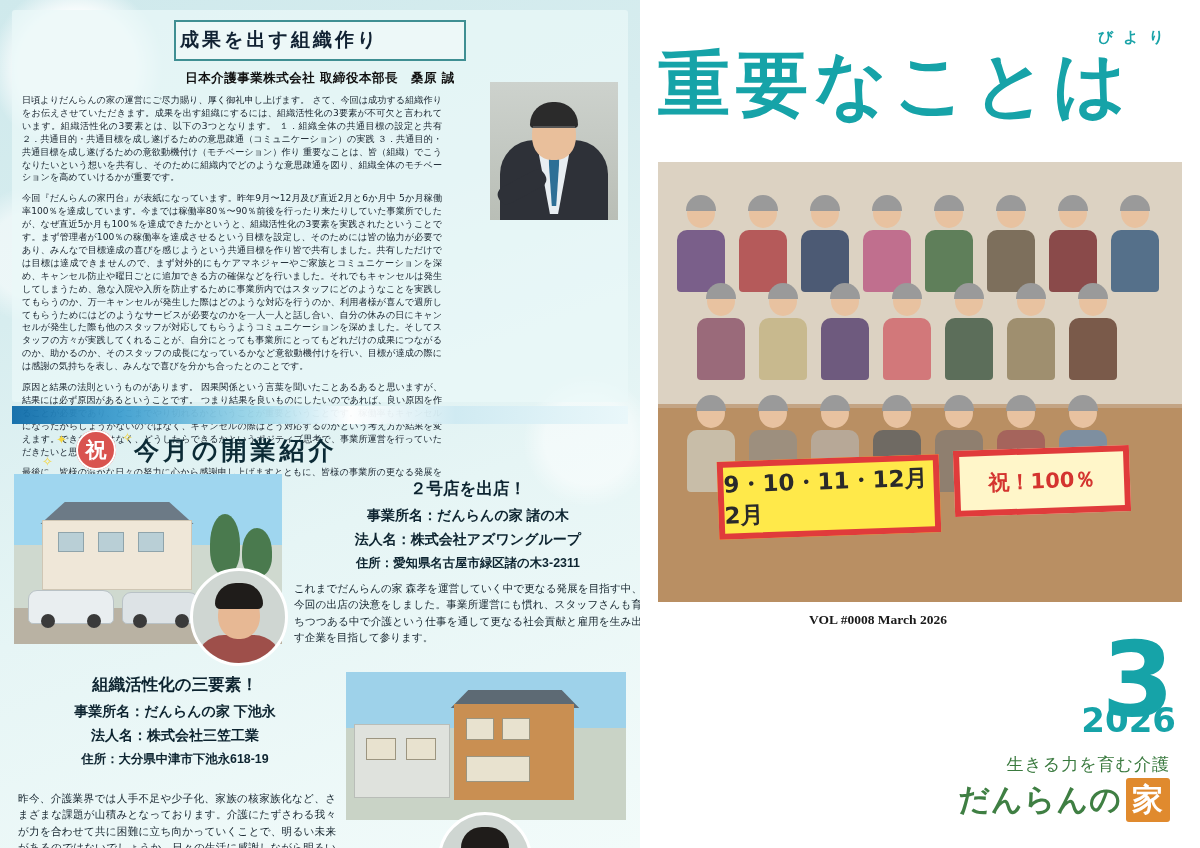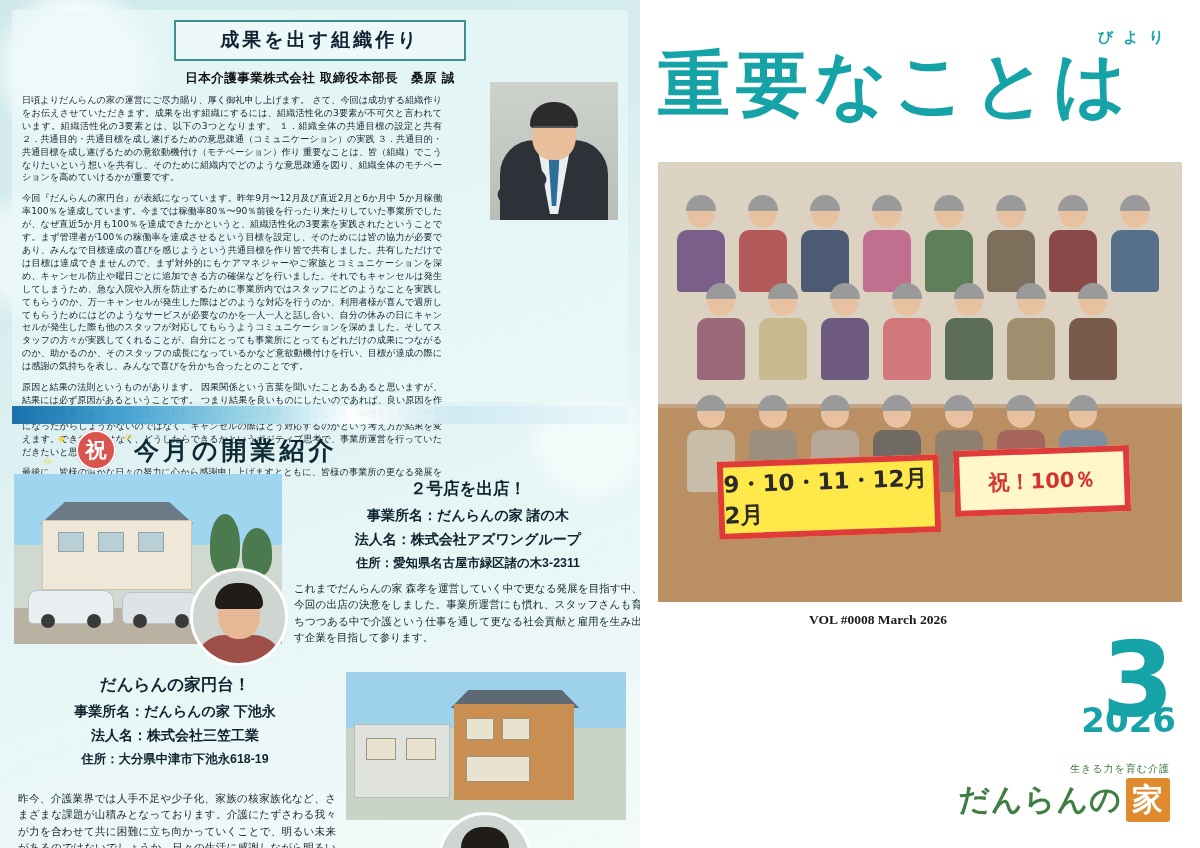--- a/index.html
+++ b/index.html
@@ -33,21 +33,21 @@
     position:relative;
     background:rgba(234,248,248,.72);
     border-radius:3px;
     padding:6px 10px 8px 10px;
     height:392px;
   }
   .title-box{
     width:292px; margin:4px auto 0 auto;
     border:2px solid #3f8f93;
     background:rgba(255,255,255,.35);
-    text-align:center;
+    text-align:left;
     padding:5px 4px 6px 4px;
   }
   .title-main{
     font-family:"DejaVu Sans", sans-serif;
     font-size:19px; font-weight:bold; letter-spacing:3px; color:#123; 
   }
   .title-sub{
     font-family:"DejaVu Sans", sans-serif;
     font-size:12px; letter-spacing:1px; color:#123; margin-top:4px;
   }
@@ -231,21 +231,21 @@
   .yearnum{
     position:absolute; right:24px; top:700px;
     font-family:"DejaVu Sans",sans-serif;
     font-size:34px; font-weight:bold; color:#16a3a8;
   }
   .logo-block{
     position:absolute; right:30px; bottom:26px; text-align:right;
   }
   .logo-tag{
     font-family:"DejaVu Sans",sans-serif;
-    font-size:10px; color:#3a7a3f; letter-spacing:1px; margin-bottom:2px;
+    font-size:17px; color:#3a7a3f; letter-spacing:1px; margin-bottom:2px;
   }
   .logo-main{
     font-family:"DejaVu Sans",sans-serif;
     font-size:31px; font-weight:bold; color:#3f7f43; letter-spacing:1px;
     display:flex; align-items:center; justify-content:flex-end; gap:4px;
   }
   .logo-kanji{
     display:inline-block; background:#e08a2e; color:#fff; padding:1px 6px; border-radius:3px;
   }
 </style>
@@ -327,21 +327,21 @@
         <div class="shop-h">２号店を出店！</div>
         <div class="shop-line">事業所名：だんらんの家 諸の木</div>
         <div class="shop-line">法人名：株式会社アズワングループ</div>
         <div class="shop-line small">住所：愛知県名古屋市緑区諸の木3-2311</div>
         <div class="shop-desc">これまでだんらんの家 森孝を運営していく中で更なる発展を目指す中、今回の出店の決意をしました。事業所運営にも慣れ、スタッフさんも育ちつつある中で介護という仕事を通して更なる社会貢献と雇用を生み出す企業を目指して参ります。</div>
       </div>
     </div>
 
     <div class="shop2">
       <div class="shop2-info">
-        <div class="shop-h">だんらんの家円台！</div>
+        <div class="shop-h">組織活性化の三要素！</div>
         <div class="shop-line">事業所名：だんらんの家 下池永</div>
         <div class="shop-line">法人名：株式会社三笠工業</div>
         <div class="shop-line small">住所：大分県中津市下池永618-19</div>
       </div>
 
       <div class="photo-house2">
         <div class="h2-left"></div>
         <div class="h2-roof"></div>
         <div class="h2-main"></div>
         <div class="h2-win" style="left:120px;top:46px;width:28px;height:22px;"></div>

